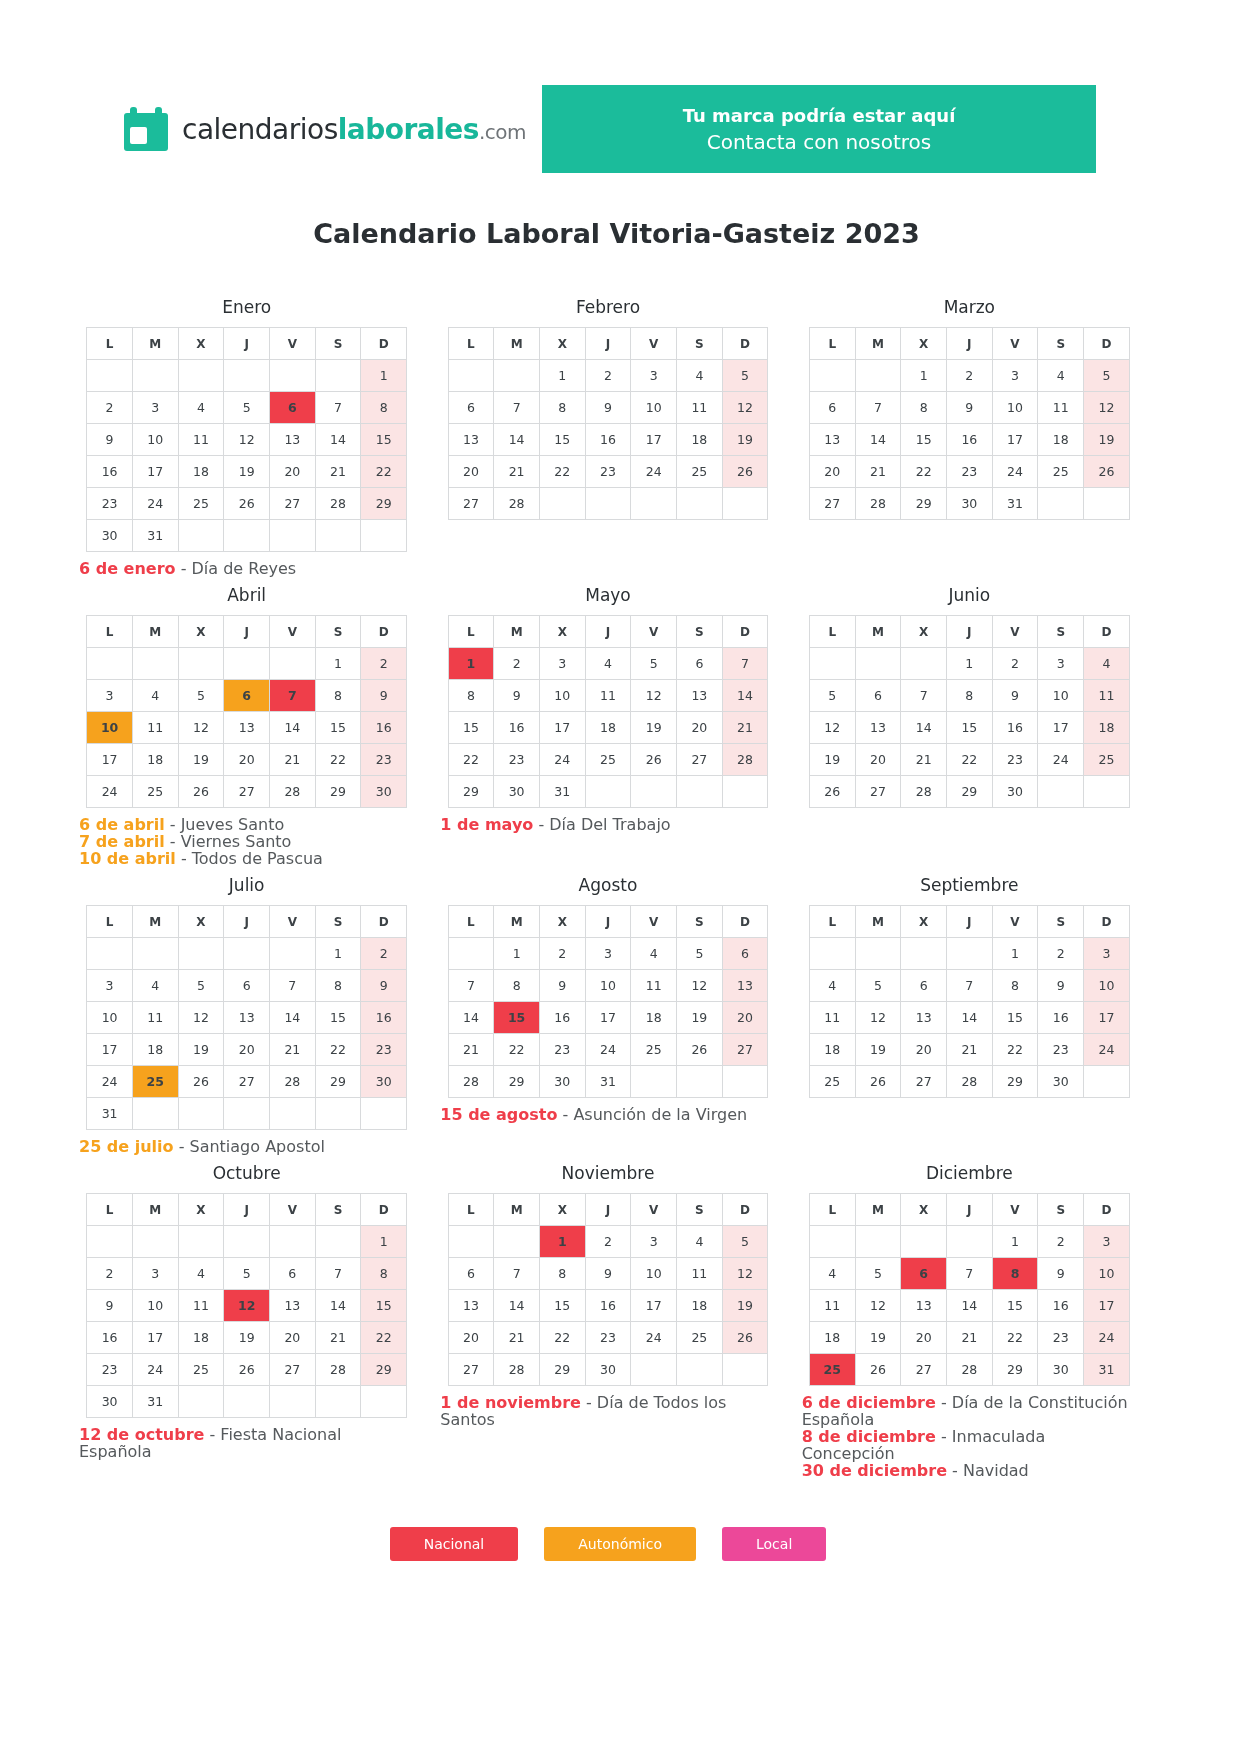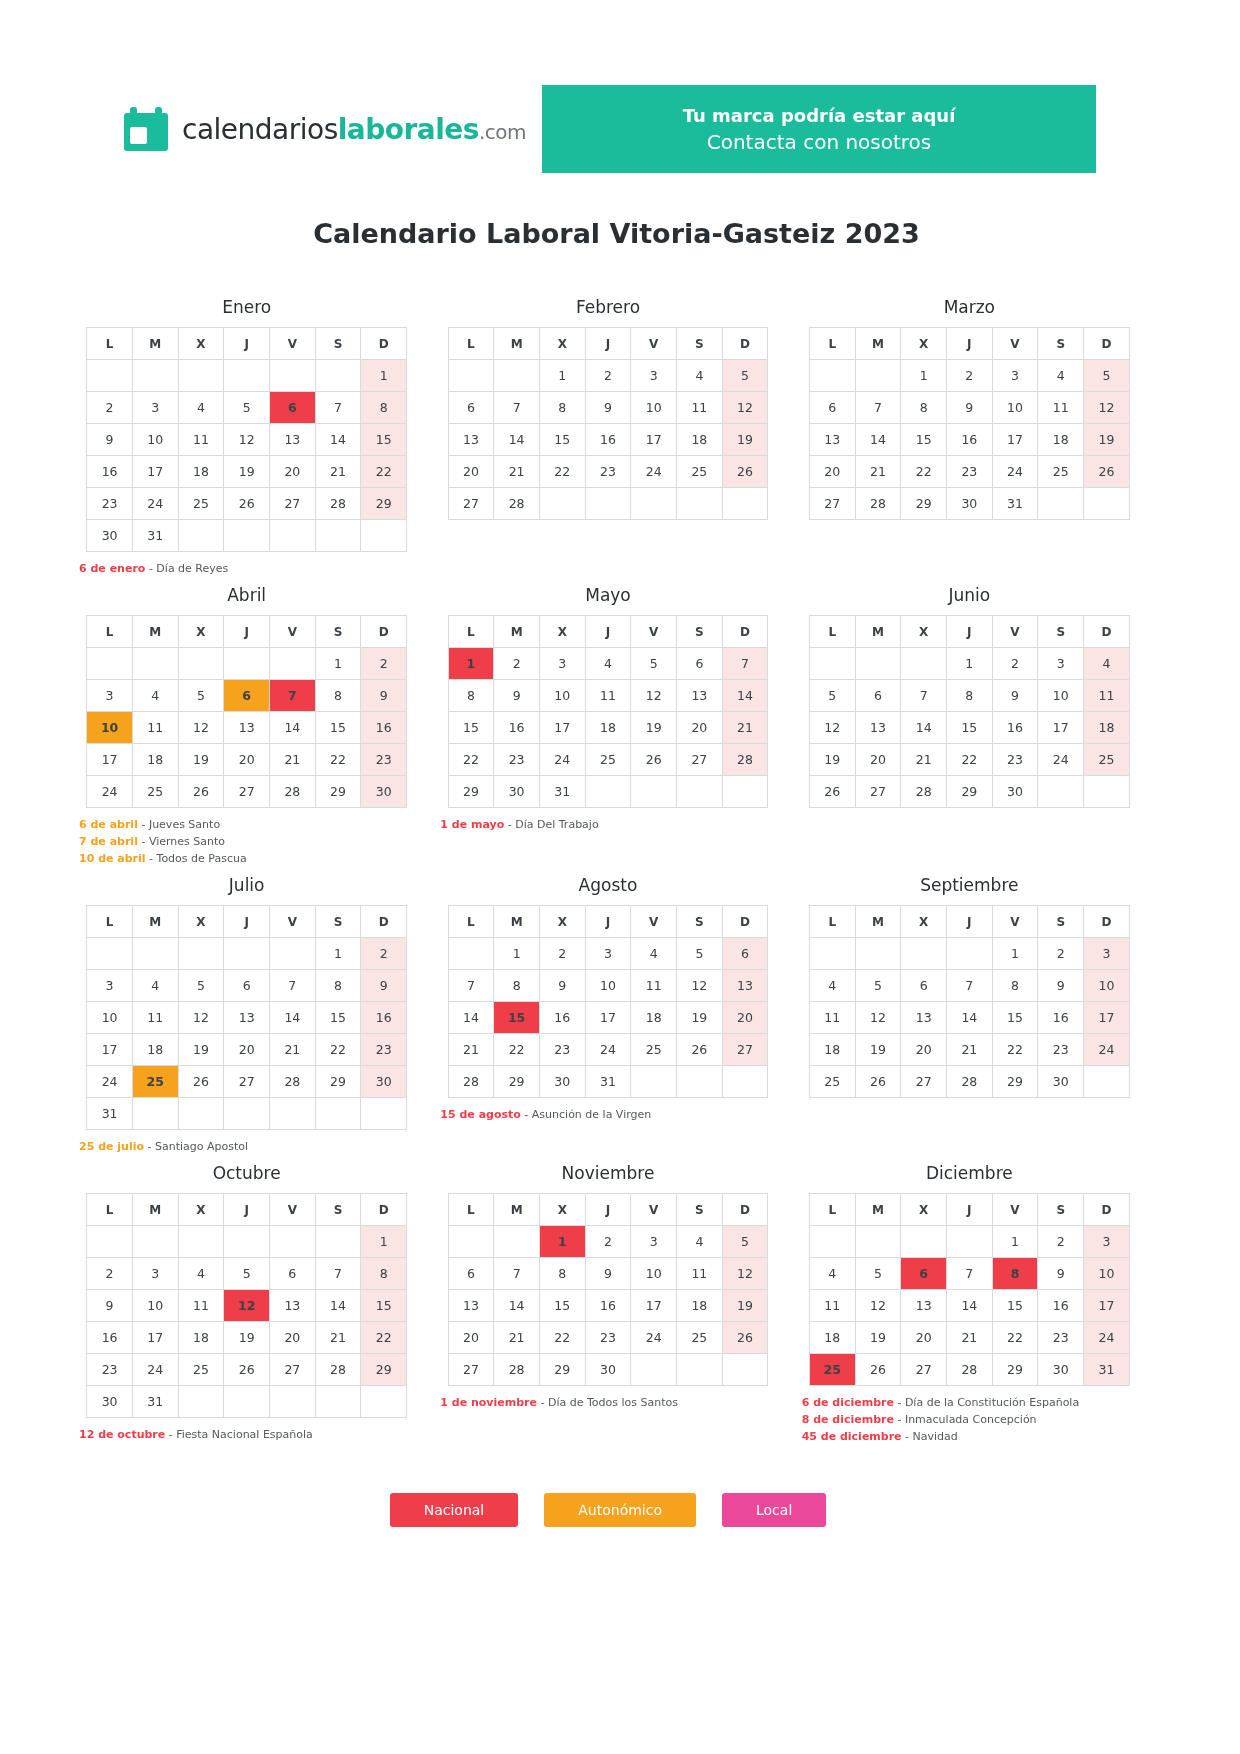--- a/index.html
+++ b/index.html
@@ -133,21 +133,21 @@
   }
   td.empty {
     border-color: #d8dadc;
     background: #fff;
   }
   .notes {
     margin-top: 8px;
     padding-left: 1px;
   }
   .note {
-    font-size: 11px;
+    font-size: 16px;
     line-height: 17px;
     color: #55595c;
   }
   .note .d-nac { color: #ef3e4a; font-weight: bold; }
   .note .d-auto { color: #f6a21d; font-weight: bold; }
 
   
   .legend {
     display: flex;
     justify-content: center;
@@ -993,21 +993,21 @@
               <td class="">28</td>
               <td class="">29</td>
               <td class="">30</td>
               <td class="sun">31</td>
             </tr>
           </tbody>
         </table>
         <div class="notes">
           <div class="note"><span class="d-nac">6 de diciembre</span><span> - Día de la Constitución Española</span></div>
           <div class="note"><span class="d-nac">8 de diciembre</span><span> - Inmaculada Concepción</span></div>
-          <div class="note"><span class="d-nac">45 de diciembre</span><span> - Navidad</span></div>
+          <div class="note"><span class="d-nac">30 de diciembre</span><span> - Navidad</span></div>
         </div>
       </div>
     </div>
 
   <div class="legend">
       <div class="legend-item legend-nac">Nacional</div>
       <div class="legend-item legend-auto">Autonómico</div>
       <div class="legend-item legend-local">Local</div>
     </div>
 

